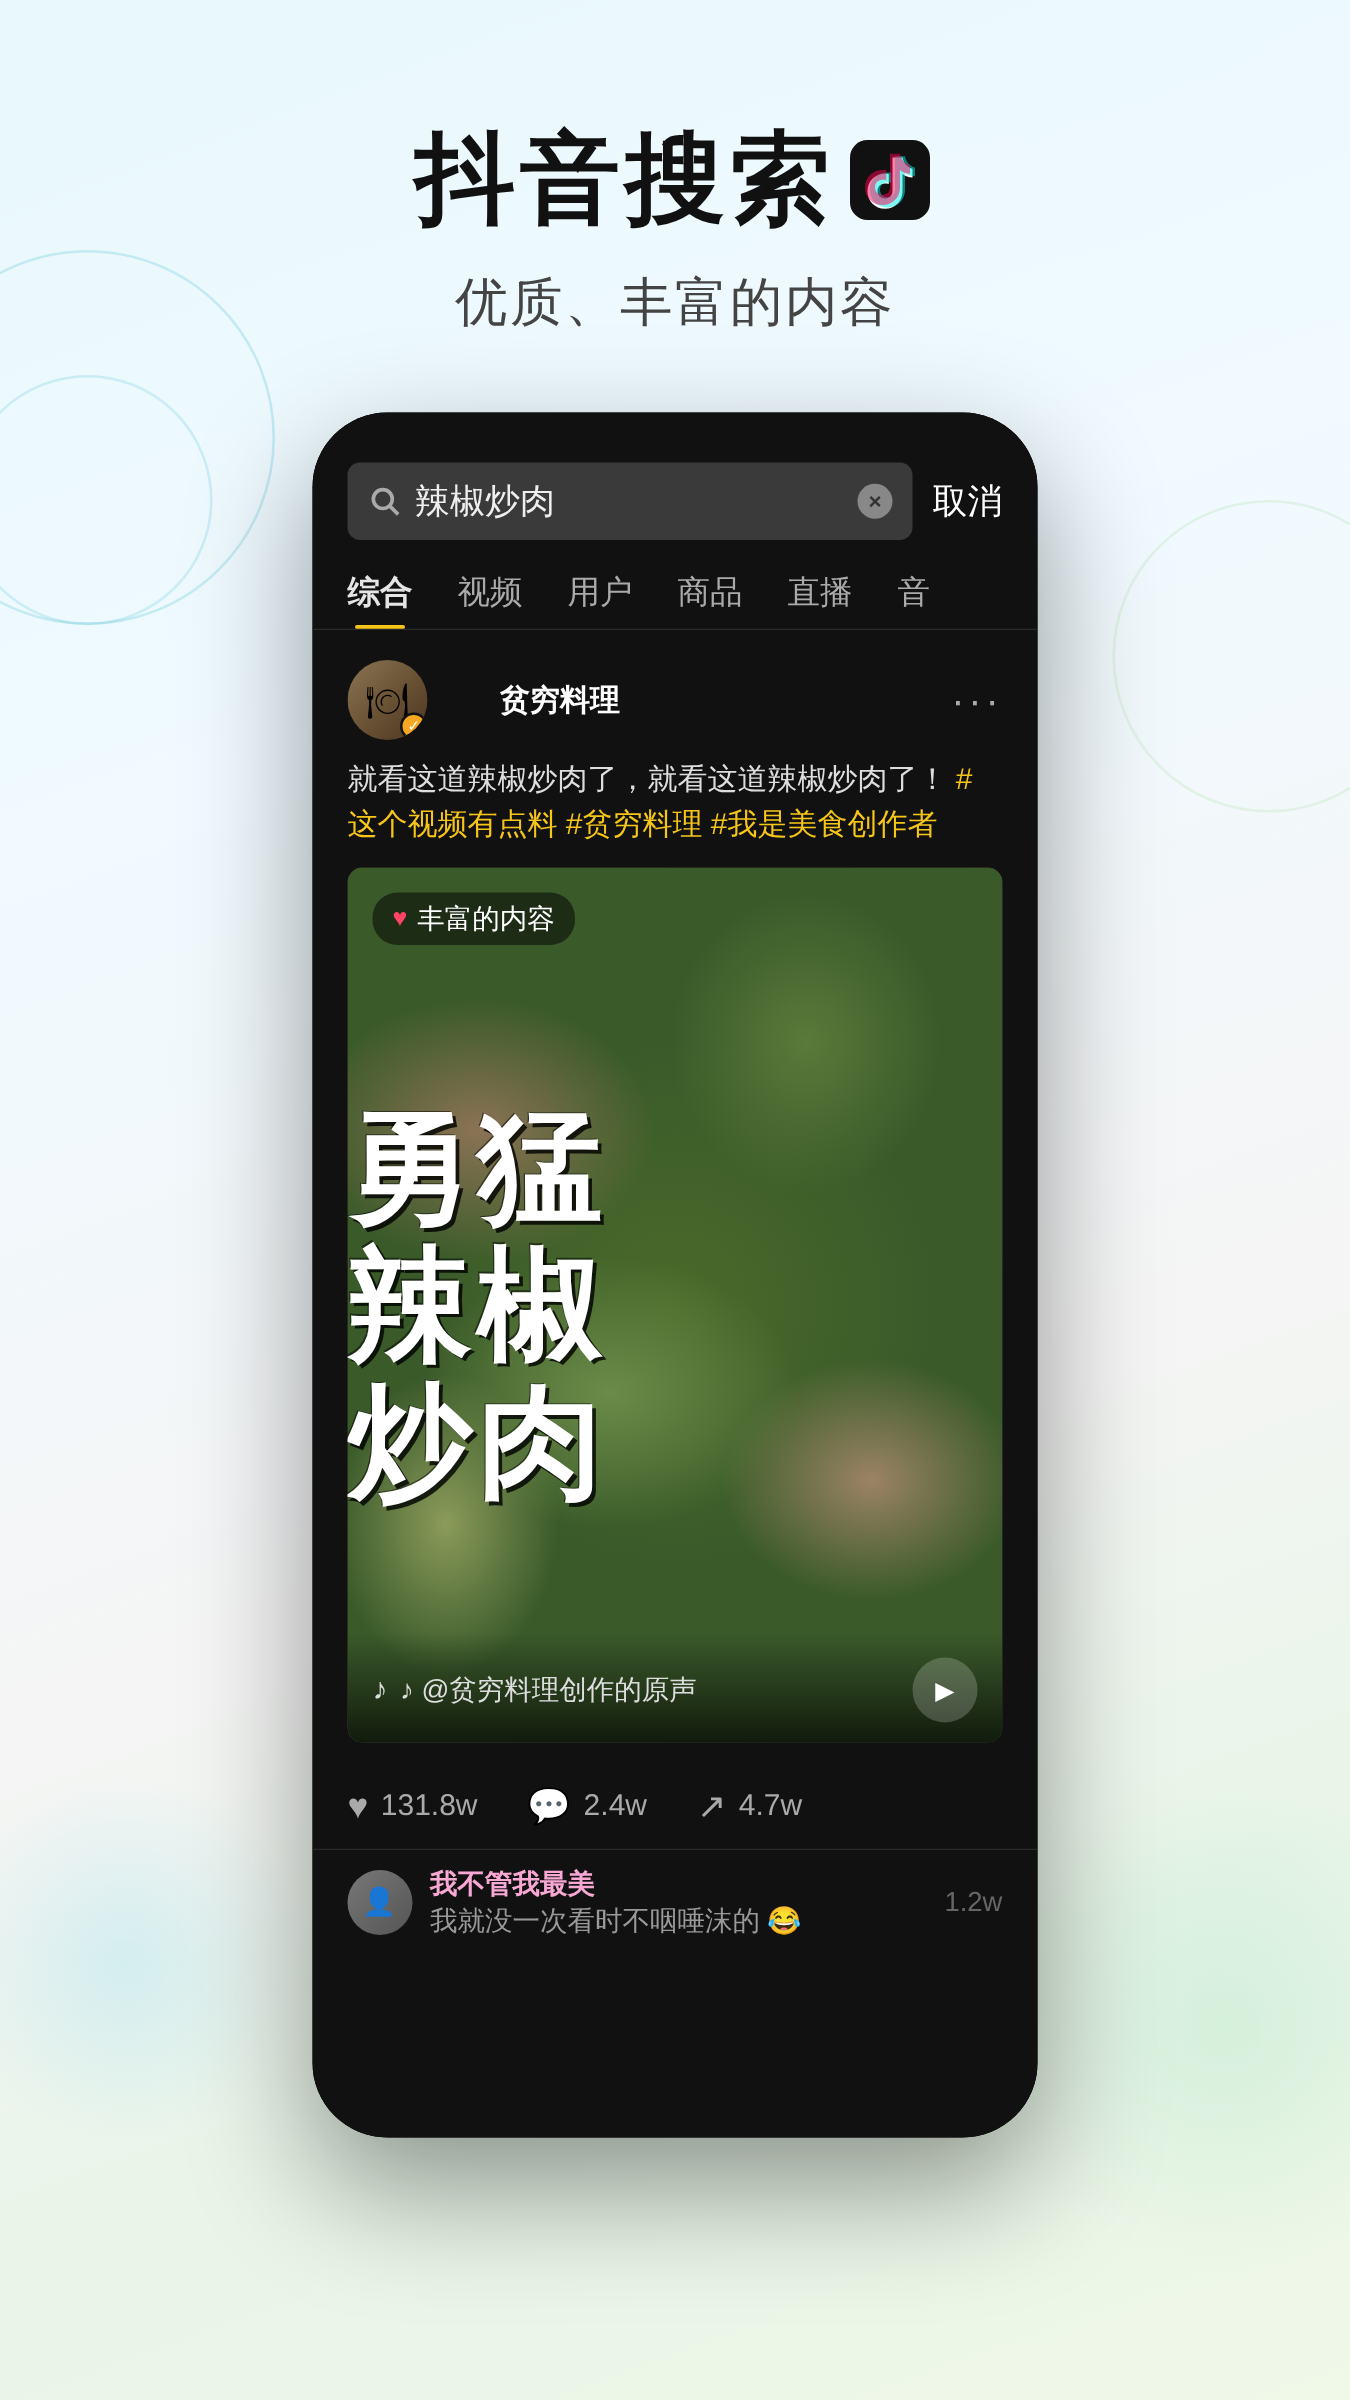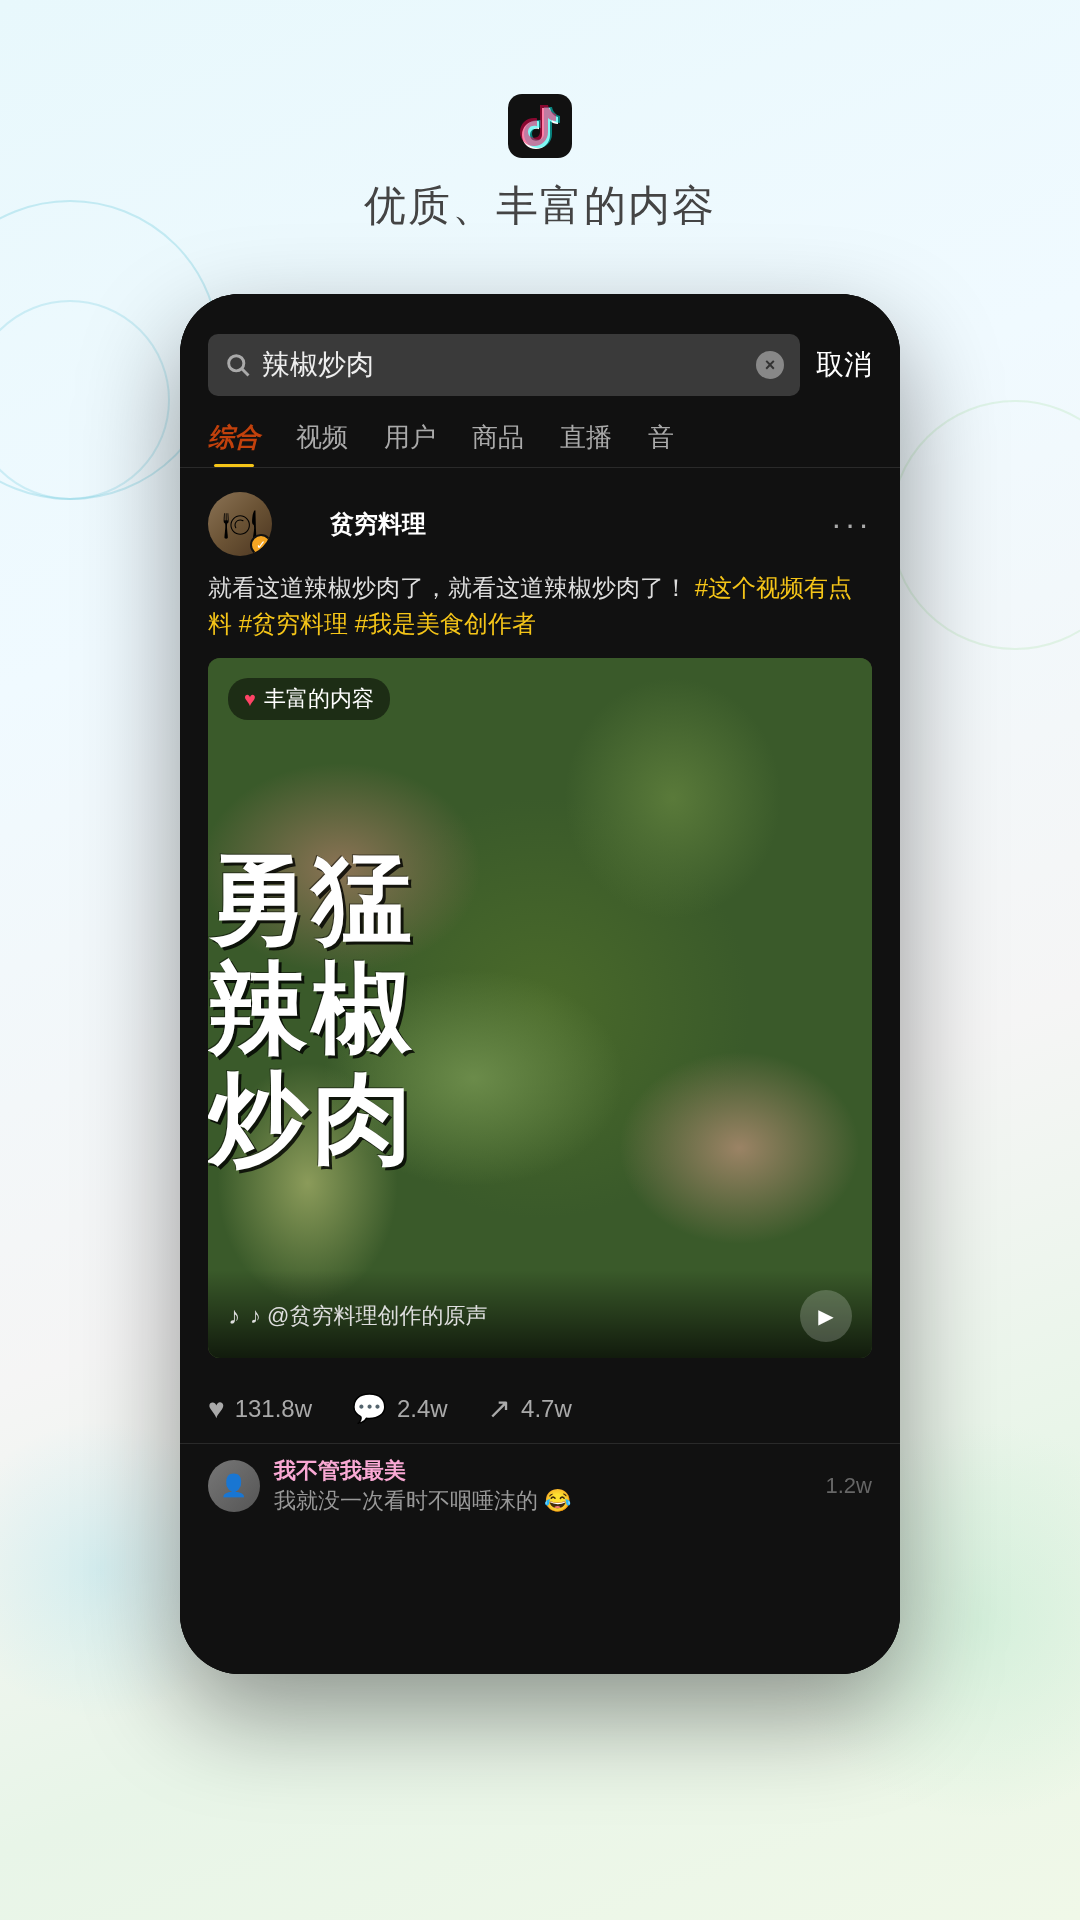--- a/index.html
+++ b/index.html
@@ -83,21 +83,21 @@
 
     
     .phone-container {
       display: flex;
       justify-content: center;
       margin-top: 30px;
       position: relative;
       z-index: 2;
     }
     .phone {
-      width: 720px;
+      width: 580px;
       height: 1380px;
       background: #0d0d0d;
       border-radius: 60px;
       overflow: hidden;
       position: relative;
       box-shadow: 0 40px 100px rgba(0,0,0,0.4);
     }
     .phone-inner {
       width: 100%;
       height: 100%;
@@ -165,23 +165,22 @@
       border-bottom: 1px solid #2a2a2a;
     }
     .tab-item {
       color: #aaa;
       font-size: 26px;
       padding-bottom: 12px;
       position: relative;
       white-space: nowrap;
     }
     .tab-item.active {
-      color: #c2410c;
+      color: #e5e5e5;
       font-weight: 600;
-      font-style: italic;
     }
     .tab-item.active::after {
       content: '';
       position: absolute;
       bottom: 0;
       left: 50%;
       transform: translateX(-50%);
       width: 40px;
       height: 3px;
       background: #f5c518;
@@ -430,20 +429,21 @@
 <body>
 
 <div class="bg-circle-1"></div>
 <div class="bg-circle-2"></div>
 <div class="bg-circle-3"></div>
 <div class="bg-blob"></div>
 <div class="bg-blob-left"></div>
 
 <div class="header">
   <div class="header-title">
+    <span>抖音搜索</span>
     <span class="tiktok-icon-wrap">
       <svg width="64" height="64" viewBox="0 0 64 64" fill="none">
         <rect width="64" height="64" rx="14" fill="#111"></rect>
         <path d="M42 14c1 5 4 8 8 9v7c-3 0-6-1-8-3v14c0 8-6 14-14 14s-14-6-14-14 6-14 14-14c1 0 2 0 3 .2v8c-1-.3-2-.4-3-.4-4 0-6 3-6 6s2 6 6 6 6-3 6-6V14h8z" fill="white"></path>
         <path d="M44 13c1 5 4 8 8 9v7c-3 0-6-1-8-3v14c0 8-6 14-14 14s-14-6-14-14 6-14 14-14c1 0 2 0 3 .2v8c-1-.3-2-.4-3-.4-4 0-6 3-6 6s2 6 6 6 6-3 6-6V13h8z" fill="#00f2ea" opacity="0.5"></path>
         <path d="M40 11c1 5 4 8 8 9v7c-3 0-6-1-8-3v14c0 8-6 14-14 14s-14-6-14-14 6-14 14-14c1 0 2 0 3 .2v8c-1-.3-2-.4-3-.4-4 0-6 3-6 6s2 6 6 6 6-3 6-6V11h8z" fill="#ff0050" opacity="0.5"></path>
       </svg>
     </span>
   </div>
   <div class="header-subtitle">优质、丰富的内容</div>

